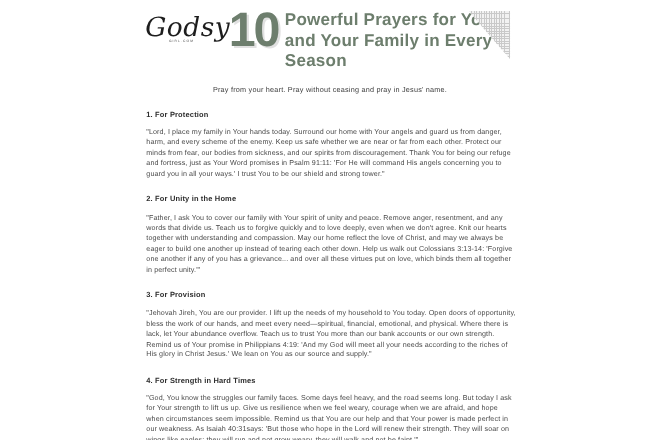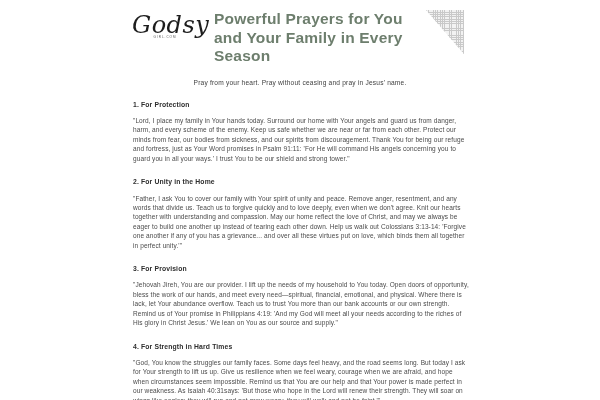--- a/index.html
+++ b/index.html
@@ -97,20 +97,21 @@
 <div class="page">
 
   <div class="bg-grid-corner"></div>
 
   <div class="header">
     <div class="logo">
       <div class="logo-script">Godsy</div>
       <div class="logo-tagline">GIRL.COM</div>
     </div>
     <div class="title-group">
+      <div class="big-number">10</div>
       <div class="doc-title">Powerful Prayers for You and Your Family in Every Season</div>
     </div>
   </div>
 
   <div class="subtitle">Pray from your heart. Pray without ceasing and pray in Jesus' name.</div>
 
   <div class="content">
 
     <div>
       <div class="section-heading">1. For Protection</div>

